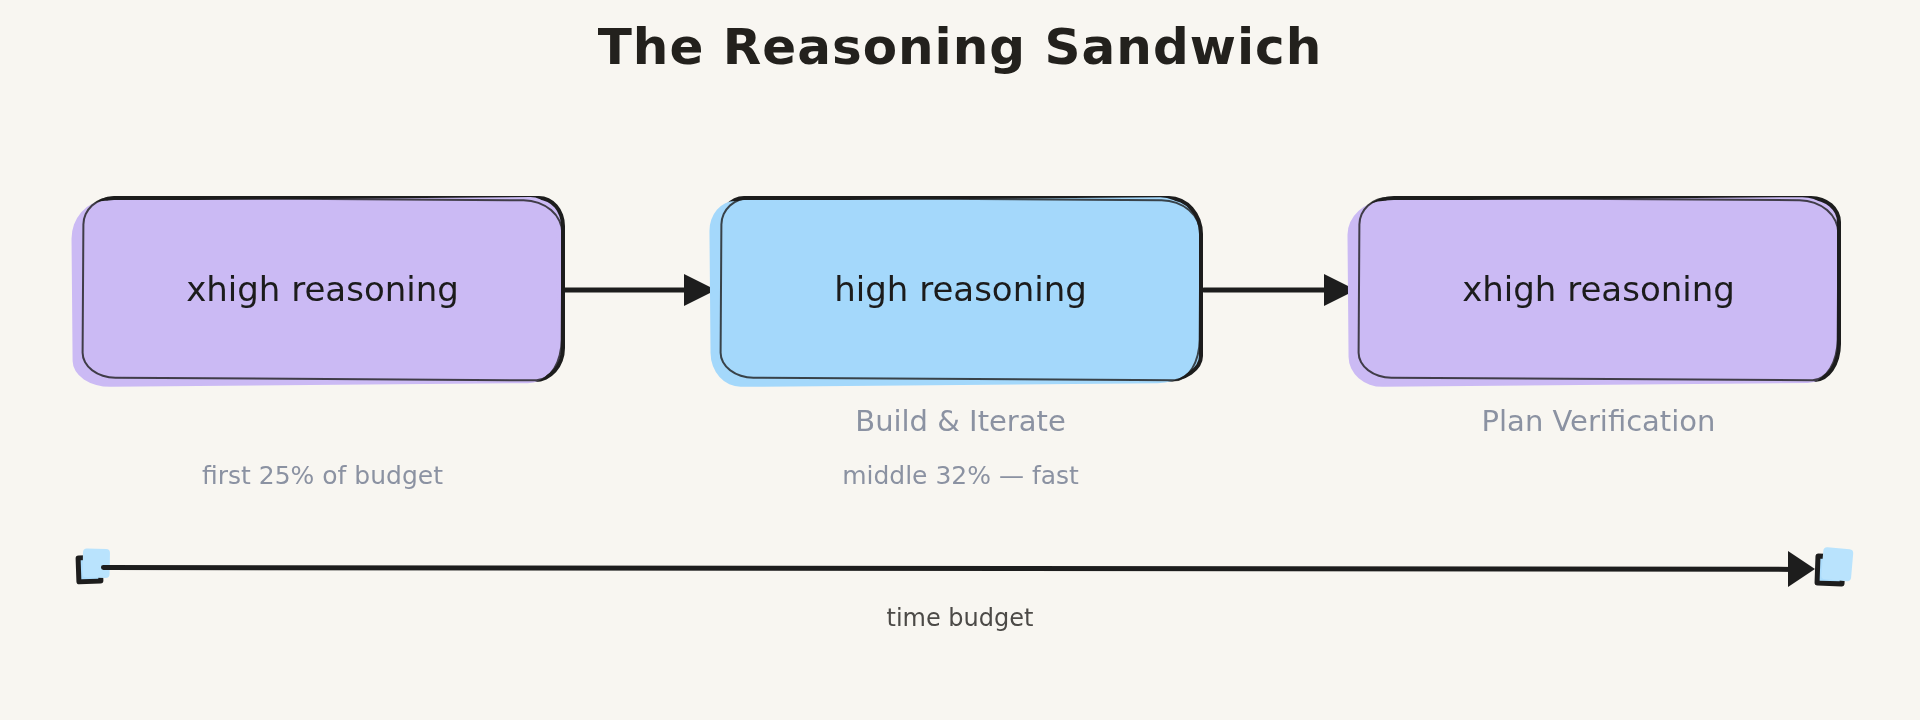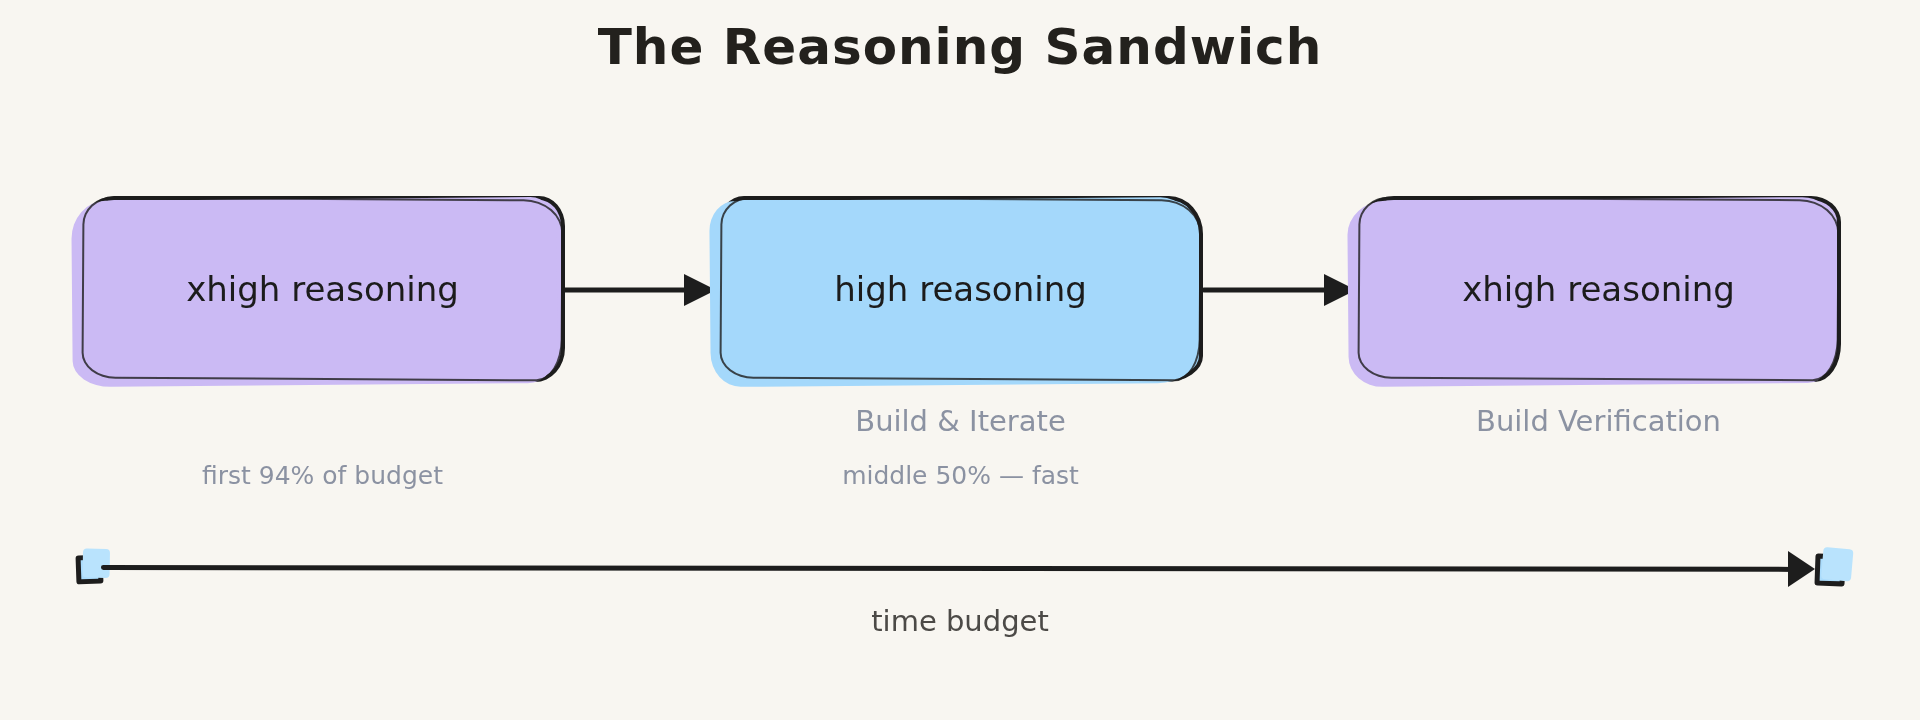--- a/index.html
+++ b/index.html
@@ -54,21 +54,21 @@
   }
   .tl-square::before{
     content:"";position:absolute;inset:-5px;background:#b9e3fd;border-radius:4px;
     transform:translate(7px,-6px) rotate(3deg);z-index:-1;
   }
   .tl-square--left{left:76px;top:555px;width:27px;height:29px;transform:rotate(-2deg);}
   .tl-square--right{left:1815px;top:554px;width:30px;height:32px;transform:rotate(2deg);}
   .tl-arrowhead{position:absolute;left:1787px;top:550px;width:30px;height:38px;}
   .tl-label{
     position:absolute;top:604px;left:0;width:100%;text-align:center;
-    font-size:29px;color:#4c4a47;
+    font-size:24px;color:#4c4a47;
   }
 </style>
 </head>
 <body>
 
 <div class="canvas">
 
   <h1 class="title">The Reasoning Sandwich</h1>
 
   <div class="stage-box stage-box--purple box-1">
@@ -87,24 +87,24 @@
   <svg class="flow-arrow flow-arrow--2" viewBox="0 0 156 44">
     <line x1="2" y1="22" x2="124" y2="22" stroke="#1d1d1d" stroke-width="5" stroke-linecap="round"></line>
     <polygon points="122,6 154,22 122,38" fill="#1d1d1d"></polygon>
   </svg>
 
   <div class="stage-box stage-box--purple box-3">
     <span>xhigh reasoning</span>
   </div>
 
   <div class="stage-title col-2">Build &amp; Iterate</div>
-  <div class="stage-title col-3">Build Verification</div>
+  <div class="stage-title col-3">Plan Verification</div>
 
-  <div class="stage-sub col-1">first 94% of budget</div>
-  <div class="stage-sub col-2">middle 50% — fast</div>
+  <div class="stage-sub col-1">first 25% of budget</div>
+  <div class="stage-sub col-2">middle 32% — fast</div>
 
   <div class="tl-square tl-square--left"></div>
   <div class="tl-line"></div>
   <svg class="tl-arrowhead" viewBox="0 0 30 38">
     <polygon points="1,1 28,19 1,37" fill="#1d1d1d"></polygon>
   </svg>
   <div class="tl-square tl-square--right"></div>
 
   <div class="tl-label">time budget</div>
 

